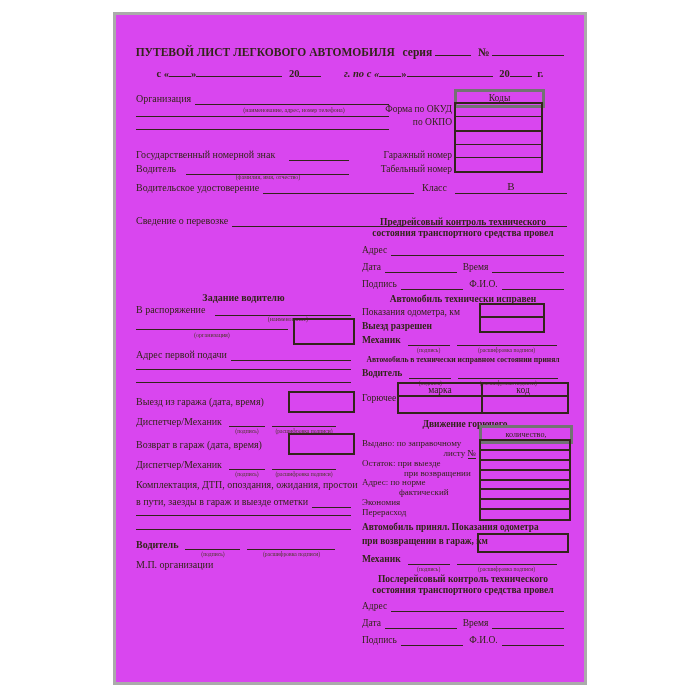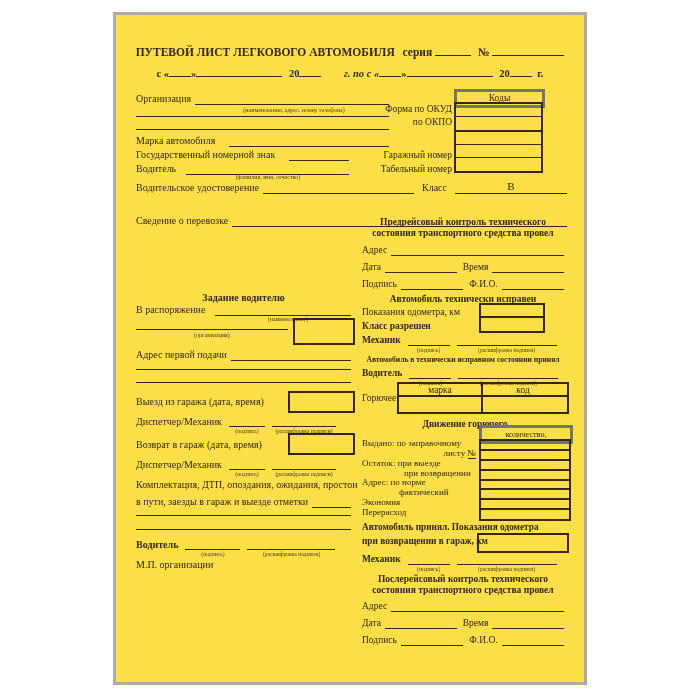--- a/index.html
+++ b/index.html
@@ -1,17 +1,17 @@
 <!DOCTYPE html>
 <html><head>
 <meta charset="utf-8">
 <style>
   html,body{margin:0;padding:0;background:#ffffff;width:700px;height:700px;position:relative;
     font-family:"Liberation Serif","DejaVu Serif",serif;color:#32251a;}
-  .sheet{position:absolute;left:113px;top:12px;width:468px;height:667px;background:#fde047;
+  .sheet{position:absolute;left:113px;top:12px;width:468px;height:667px;background:#d946ef;
     border:3px solid #ababab;}
   .a{position:absolute;font-size:10px;line-height:1.15;white-space:nowrap;}
   .c{text-align:center;}
   .r{text-align:right;}
   .b{font-weight:bold;}
   .s95{font-size:9.5px;}
   .s9{font-size:9px;}
   .hint{font-size:6px;color:#4a3a2a;}
   .fr{display:flex;align-items:flex-end;}
   .frt{display:flex;align-items:flex-start;}
@@ -59,24 +59,20 @@
   <div class="hr" style="left:20px;top:101px;width:253px;"></div>
   <div class="hr" style="left:20px;top:114px;width:253px;"></div>
 
   <div class="a r s95" style="left:230px;top:89px;width:106px;">Форма по ОКУД</div>
   <div class="a r s95" style="left:230px;top:102px;width:106px;">по ОКПО</div>
   <div class="boxt a c s95" style="left:338px;top:74px;width:85px;height:13px;line-height:13px;">Коды</div>
   <div class="box" style="left:338px;top:87px;width:85px;height:26px;">
     <i class="dv" style="top:12px;"></i>
   </div>
 
-  <div class="a fr" style="left:20px;top:120px;width:253px;">
-    <span>Марка автомобиля</span>
-    <span class="u" style="margin-left:14px;"></span>
-  </div>
   <div class="a fr" style="left:20px;top:134px;width:213px;">
     <span>Государственный номерной знак</span>
     <span class="u" style="margin-left:14px;"></span>
   </div>
   <div class="a r s95" style="left:252px;top:135px;width:84px;">Гаражный номер</div>
   <div class="a fr" style="left:20px;top:148px;width:213px;">
     <span>Водитель</span>
     <span class="u" style="margin-left:10px;"></span>
   </div>
   <div class="a r s95" style="left:252px;top:149px;width:84px;">Табельный номер</div>
@@ -176,21 +172,21 @@
   </div>
   <div class="a fr s95" style="left:246px;top:264px;width:202px;">
     <span>Подпись</span>
       <span class="u"></span>
     <span style="margin-left:6px;">Ф.И.О.</span>
       <span class="u"></span>
   </div>
 
   <div class="a c b s95" style="left:243px;top:279px;width:208px;">Автомобиль технически исправен</div>
   <div class="a s95" style="left:246px;top:292px;">Показания одометра,  км</div>
-  <div class="a b s95" style="left:246px;top:306px;">Класс разрешен</div>
+  <div class="a b s95" style="left:246px;top:306px;">Выезд разрешен</div>
   <div class="box" style="left:363px;top:288px;width:62px;height:26px;">
     <i class="dv2" style="top:11px;"></i>
   </div>
   <div class="a frt s95" style="left:246px;top:320px;width:202px;">
     <span class="b">Механик</span>
     <span class="sig" style="width:42px;">
         <span class="ln"></span>
         <span class="ht">(подпись)</span>
       </span>
     <span class="sig" style="width:100px;">

